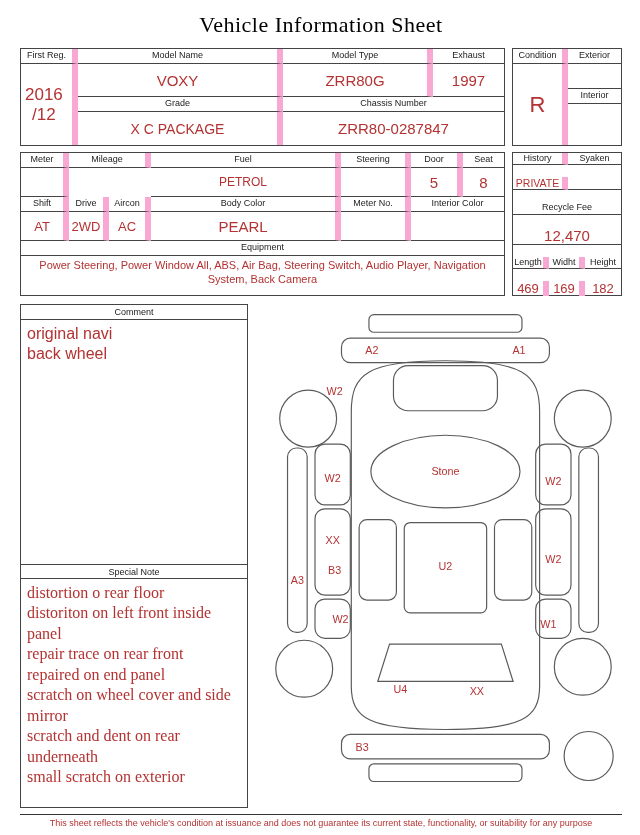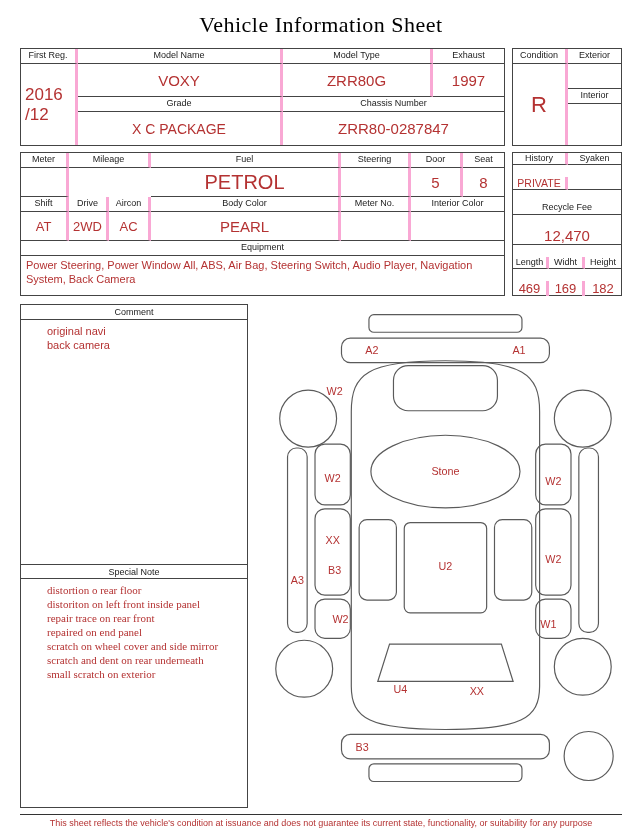--- a/index.html
+++ b/index.html
@@ -6,30 +6,30 @@
   html,body { background:#fff; }
   body { width:640px; font-family:"Liberation Sans", sans-serif; color:#1a1a1a; }
   .sheet { width:640px; height:835px; padding:8px 18px 0 20px; background:#fff; position:relative; }
 
   .title { font-family:"Liberation Serif", serif; font-size:22px; font-weight:500;
            text-align:center; letter-spacing:.5px; margin:4px 0 10px; color:#000; }
 
   .rowwrap { display:flex; gap:7px; }
   .box { border:1px solid #444; background:#fff; }
 
-  .cell { border-right:3px solid #f9a8d4; border-bottom:1px solid #444;
+  .cell { border-right:6px solid #f9a8d4; border-bottom:1px solid #444;
           display:flex; align-items:center; justify-content:center; overflow:hidden; }
   .no-r { border-right:none; } .no-b { border-bottom:none; }
   .hdr { font-size:9px; color:#222; padding:1px 2px; text-align:center; line-height:1.05; }
   .val { color:#b43232; text-align:center; }
-  .left { justify-content:flex-start; text-align:left; }
+  .left { justify-content:flex-start; text-align:center; }
   .topal { align-items:flex-start; }
   .pre { white-space:pre-line; }
   .v10 { font-size:10.5px; } .v11 { font-size:11px; } .v13 { font-size:13px; }
-  .v14 { font-size:14px; } .v15 { font-size:15px; } .v16 { font-size:20px;text-align:center; }
+  .v14 { font-size:14px; } .v15 { font-size:15px; } .v16 { font-size:12px;text-align:center; }
   .v17 { font-size:17px; line-height:1.15; } .v22 { font-size:22px; }
 
   .grid-tl { width:485px; height:98px; display:grid;
              grid-template-columns:57px 205px 150px 1fr;
              grid-template-rows:15px 33px 15px 1fr; }
   .grid-tr { width:110px; height:98px; display:grid;
              grid-template-columns:55px 1fr;
              grid-template-rows:15px 25px 15px 1fr; }
   .grid-ml { width:485px; height:144px; display:grid;
              grid-template-columns:48px 40px 42px 190px 70px 52px 1fr;
@@ -38,21 +38,21 @@
   .mrow { display:flex; }
   .mr .cell { flex:none; }
 
   .bottom { display:flex; gap:16px; margin-top:8px; height:504px; }
   .panel { width:242px; border:1px solid #444; display:flex; flex-direction:column; }
   .panel-hdr { height:15px; border-bottom:1px solid #444; font-size:9px;
                display:flex; align-items:center; justify-content:center; }
   .panel-hdr.bt { border-top:1px solid #444; }
   .comment-body { height:244px; padding:4px 6px; }
   .note-body { flex:1; padding:4px 6px;font-family:Liberation Serif, serif; }
-  .redline { color:#b43232; font-size:11px; line-height:1.28;margin-left:20px; }
+  .redline { color:#b43232; font-size:16px; line-height:1.28; }
 
   .diagram { flex:1; position:relative; }
   .diagram svg { display:block; margin:0 auto; }
   .sh { fill:none; stroke:#5a5a5a; stroke-width:1.2; }
   .dl { font:11px "Liberation Sans", sans-serif; fill:#b43232; text-anchor:middle; }
 
   .footer { margin-top:6px; border-top:1px solid #333; padding:3px 4px 0;
             color:#b43232; font-size:9px; text-align:center; }
 </style>
 </head>
@@ -150,21 +150,21 @@
         <div class="cell val v13 no-r no-b" style="flex:1">182</div>
       </div>
     </div>
   </div>
 
   <div class="bottom">
     <div class="panel">
       <div class="panel-hdr">Comment</div>
       <div class="comment-body redline">
         <div>original navi</div>
-        <div>back camera</div>
+        <div>back wheel</div>
       </div>
       <div class="panel-hdr bt">Special Note</div>
       <div class="note-body redline">
         <div>distortion o rear floor</div>
         <div>distoriton on left front inside panel</div>
         <div>repair trace on rear front</div>
         <div>repaired on end panel</div>
         <div>scratch on wheel cover and side mirror</div>
         <div>scratch and dent on rear underneath</div>
         <div>small scratch on exterior</div>

